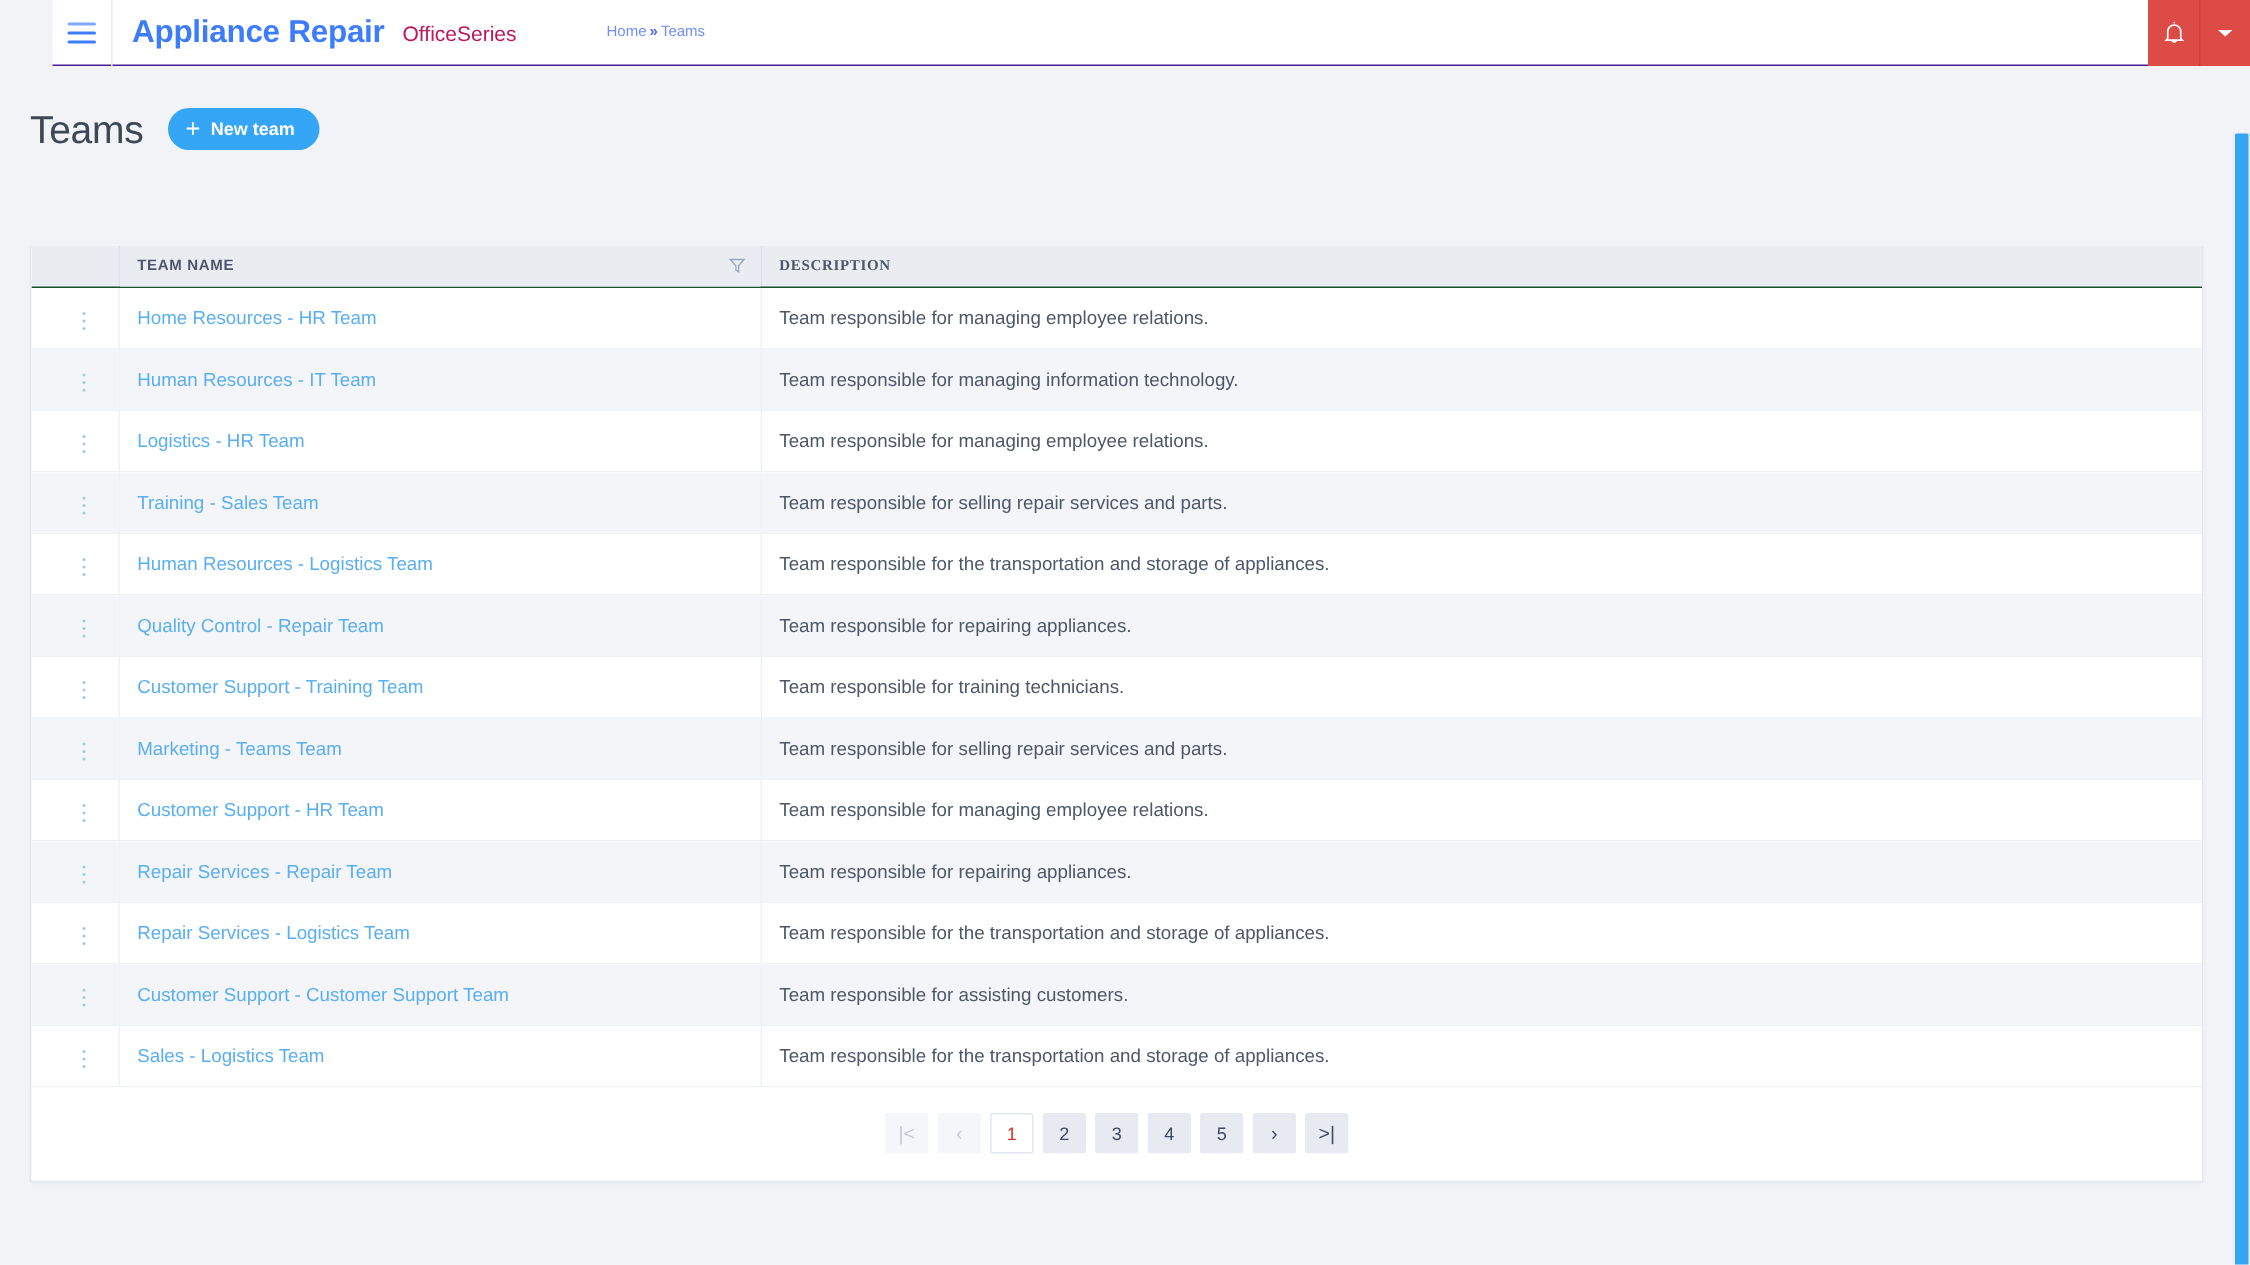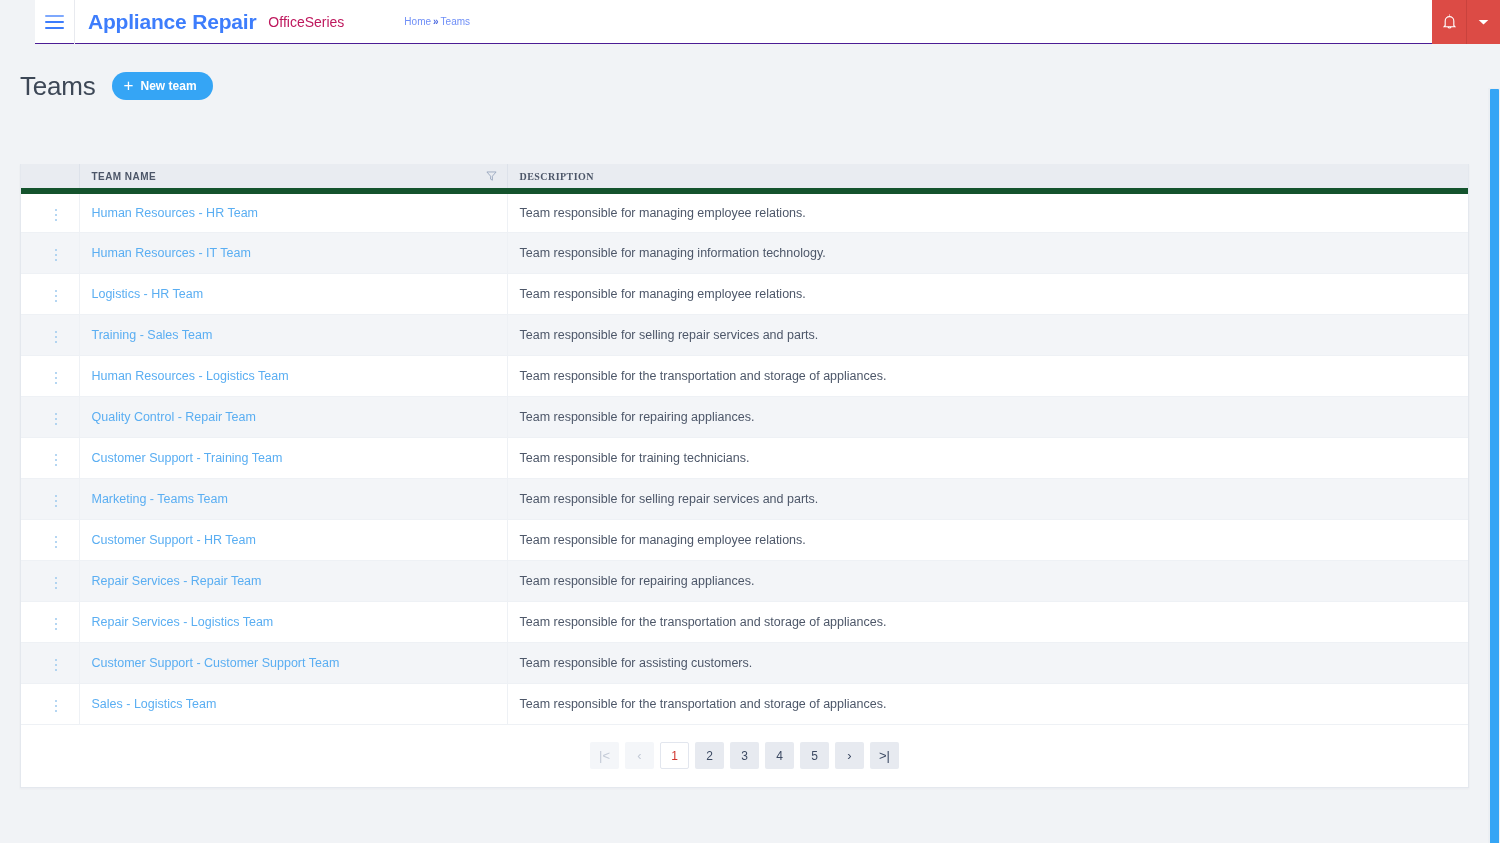--- a/index.html
+++ b/index.html
@@ -143,21 +143,21 @@
   }
   table.grid thead th {
     background: #e9ecf1;
     height: 27px;
     font-size: 10px;
     font-weight: bold;
     letter-spacing: 0.45px;
     color: #4c5668;
     text-align: left;
     padding: 0 0 0 12px;
-    border-bottom: 6px solid #14532d;
+    border-bottom: 1px solid #14532d;
     vertical-align: middle;
   }
   th.col-menu { width: 58px; padding: 0; border-right: 1px solid #dde2ea; }
   th.col-name { width: 428px; border-right: 1px solid #dde2ea; position: relative; padding-left: 12px; }
   th.col-desc { padding-left: 12px; font-family: Liberation Serif, serif; }
   .filter-icon {
     position: absolute;
     right: 10px; top: 50%;
     transform: translateY(-50%);
     cursor: pointer;
@@ -324,21 +324,21 @@
           </th>
         </tr>
       </thead>
       <tbody id="rows-body">
           <tr>
             <td class="cell-menu"><span class="kebab">
                 <i></i>
                 <i></i>
                 <i></i>
               </span></td>
-            <td class="cell-name"><a>Human Resources - HR Team</a></td>
+            <td class="cell-name"><a>Home Resources - HR Team</a></td>
             <td class="cell-desc">Team responsible for managing employee relations.</td>
           </tr>
           <tr>
             <td class="cell-menu"><span class="kebab">
                 <i></i>
                 <i></i>
                 <i></i>
               </span></td>
             <td class="cell-name"><a>Human Resources - IT Team</a></td>
             <td class="cell-desc">Team responsible for managing information technology.</td>

